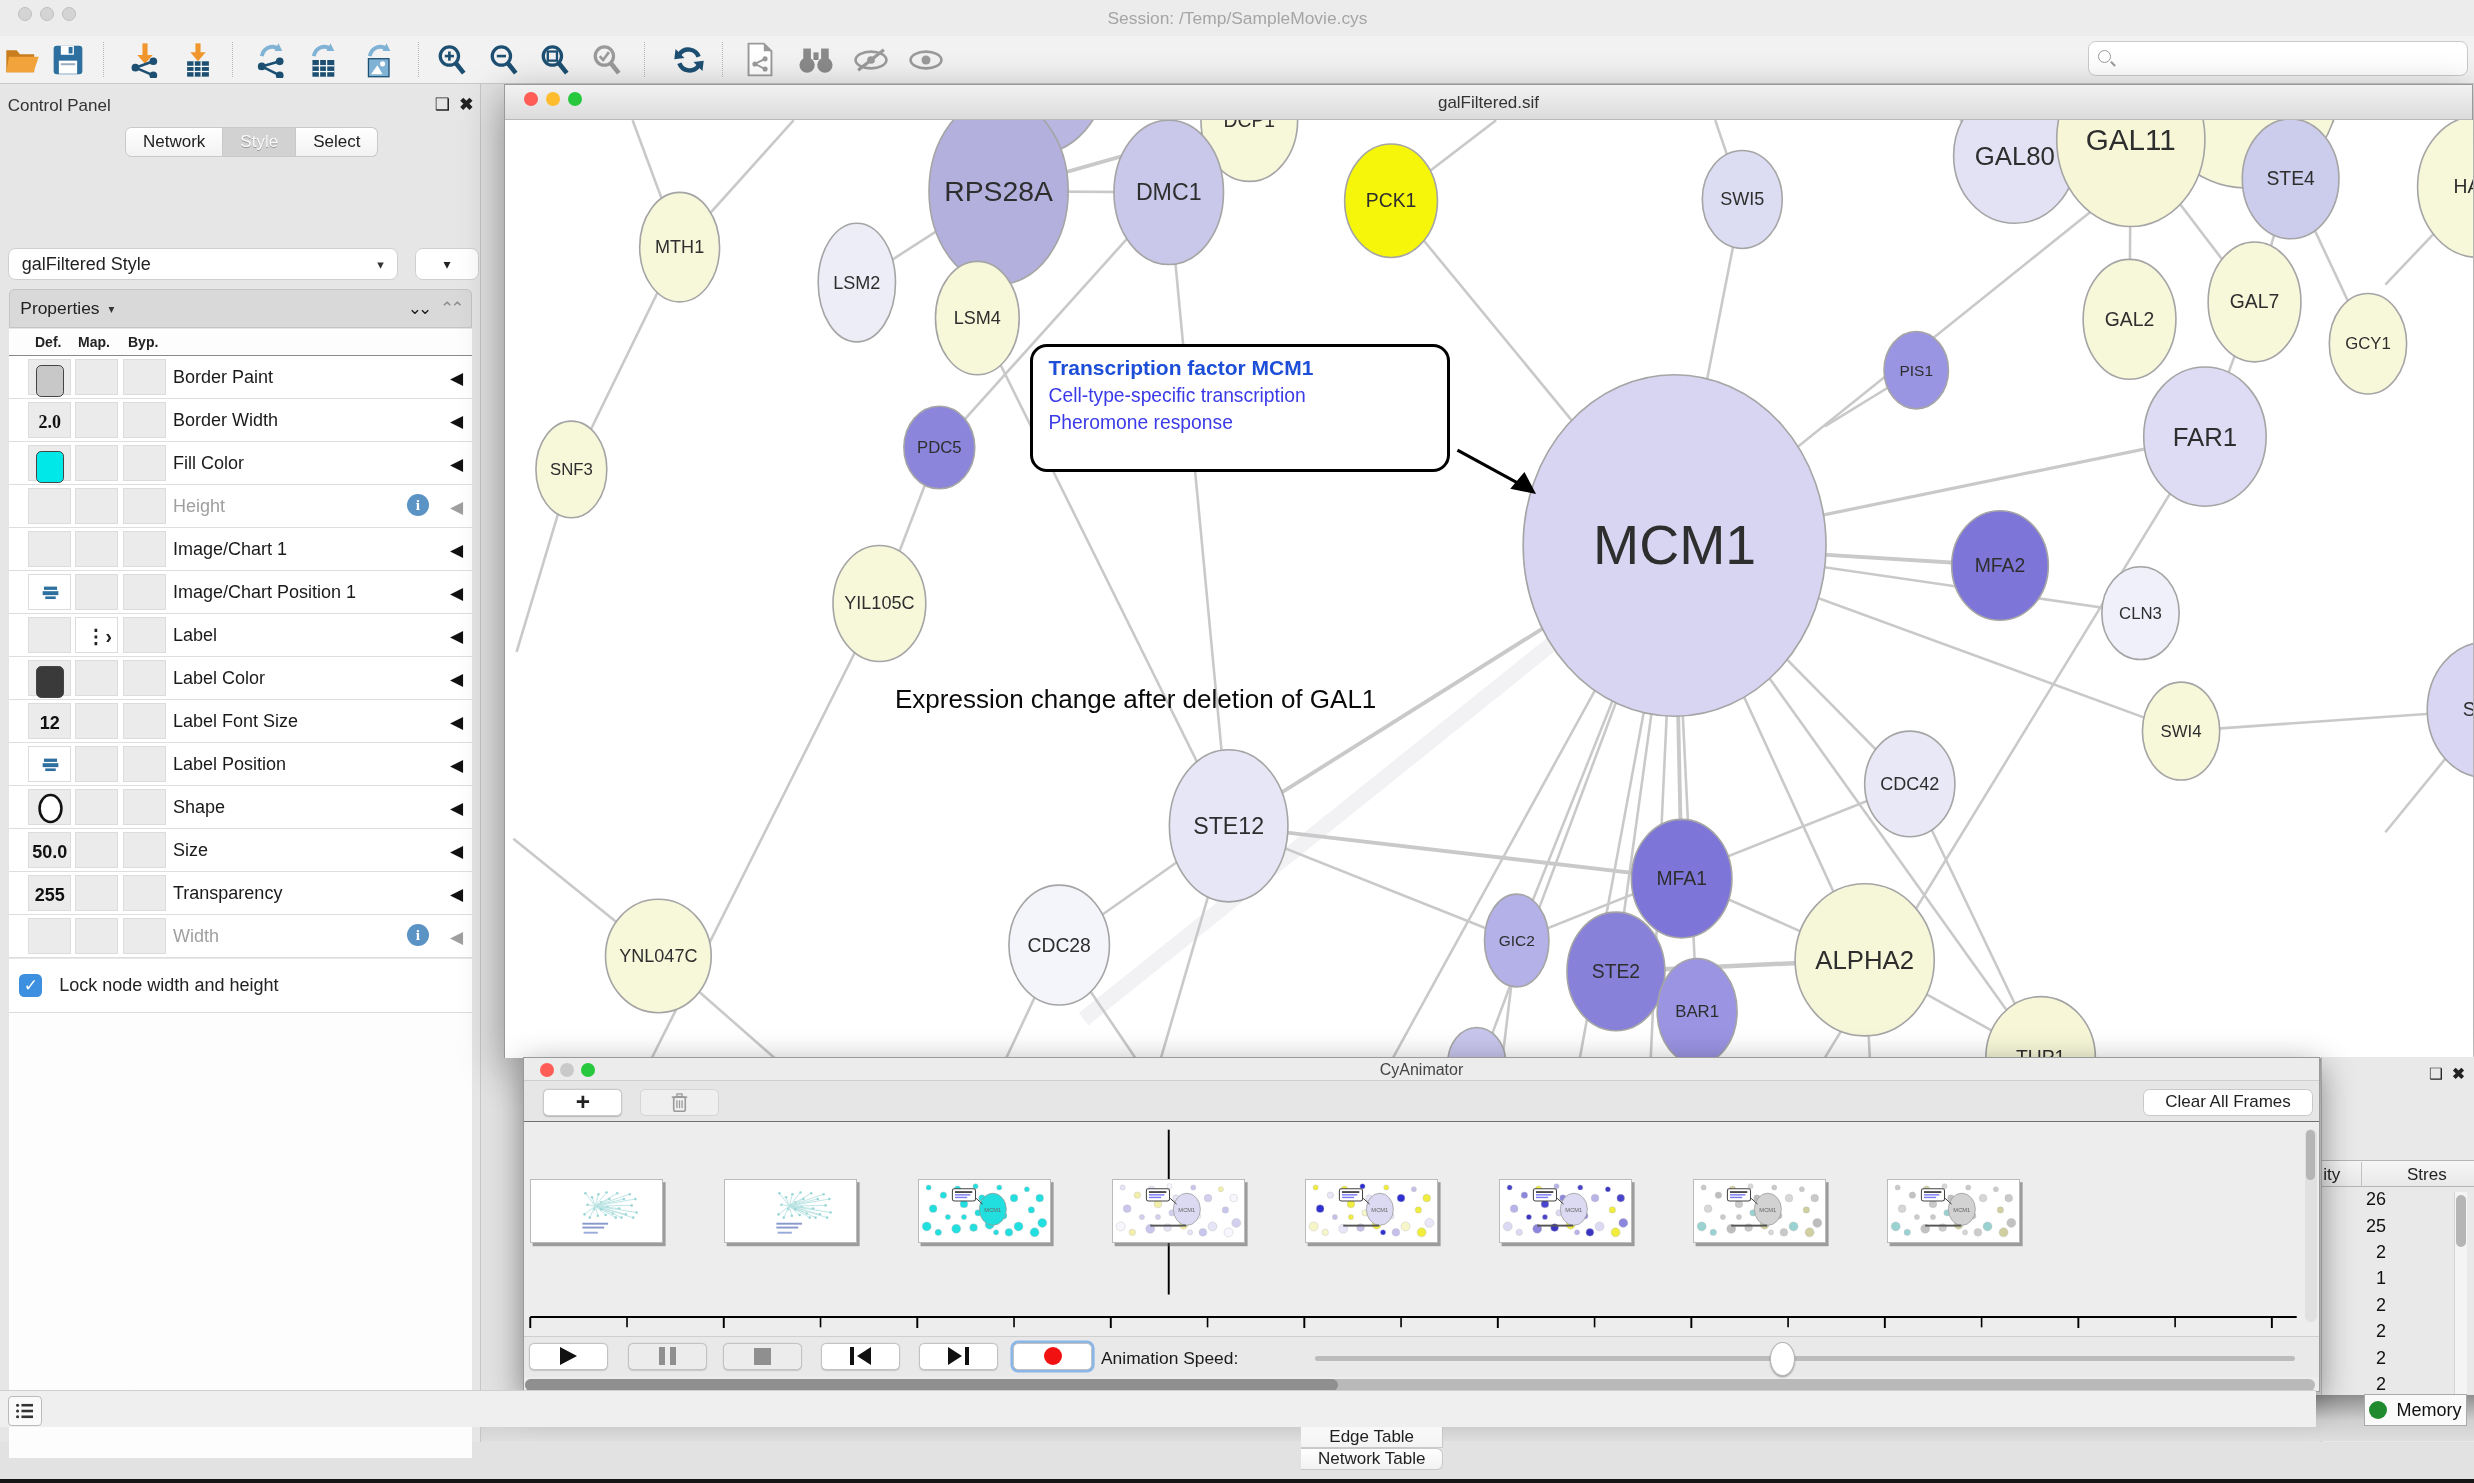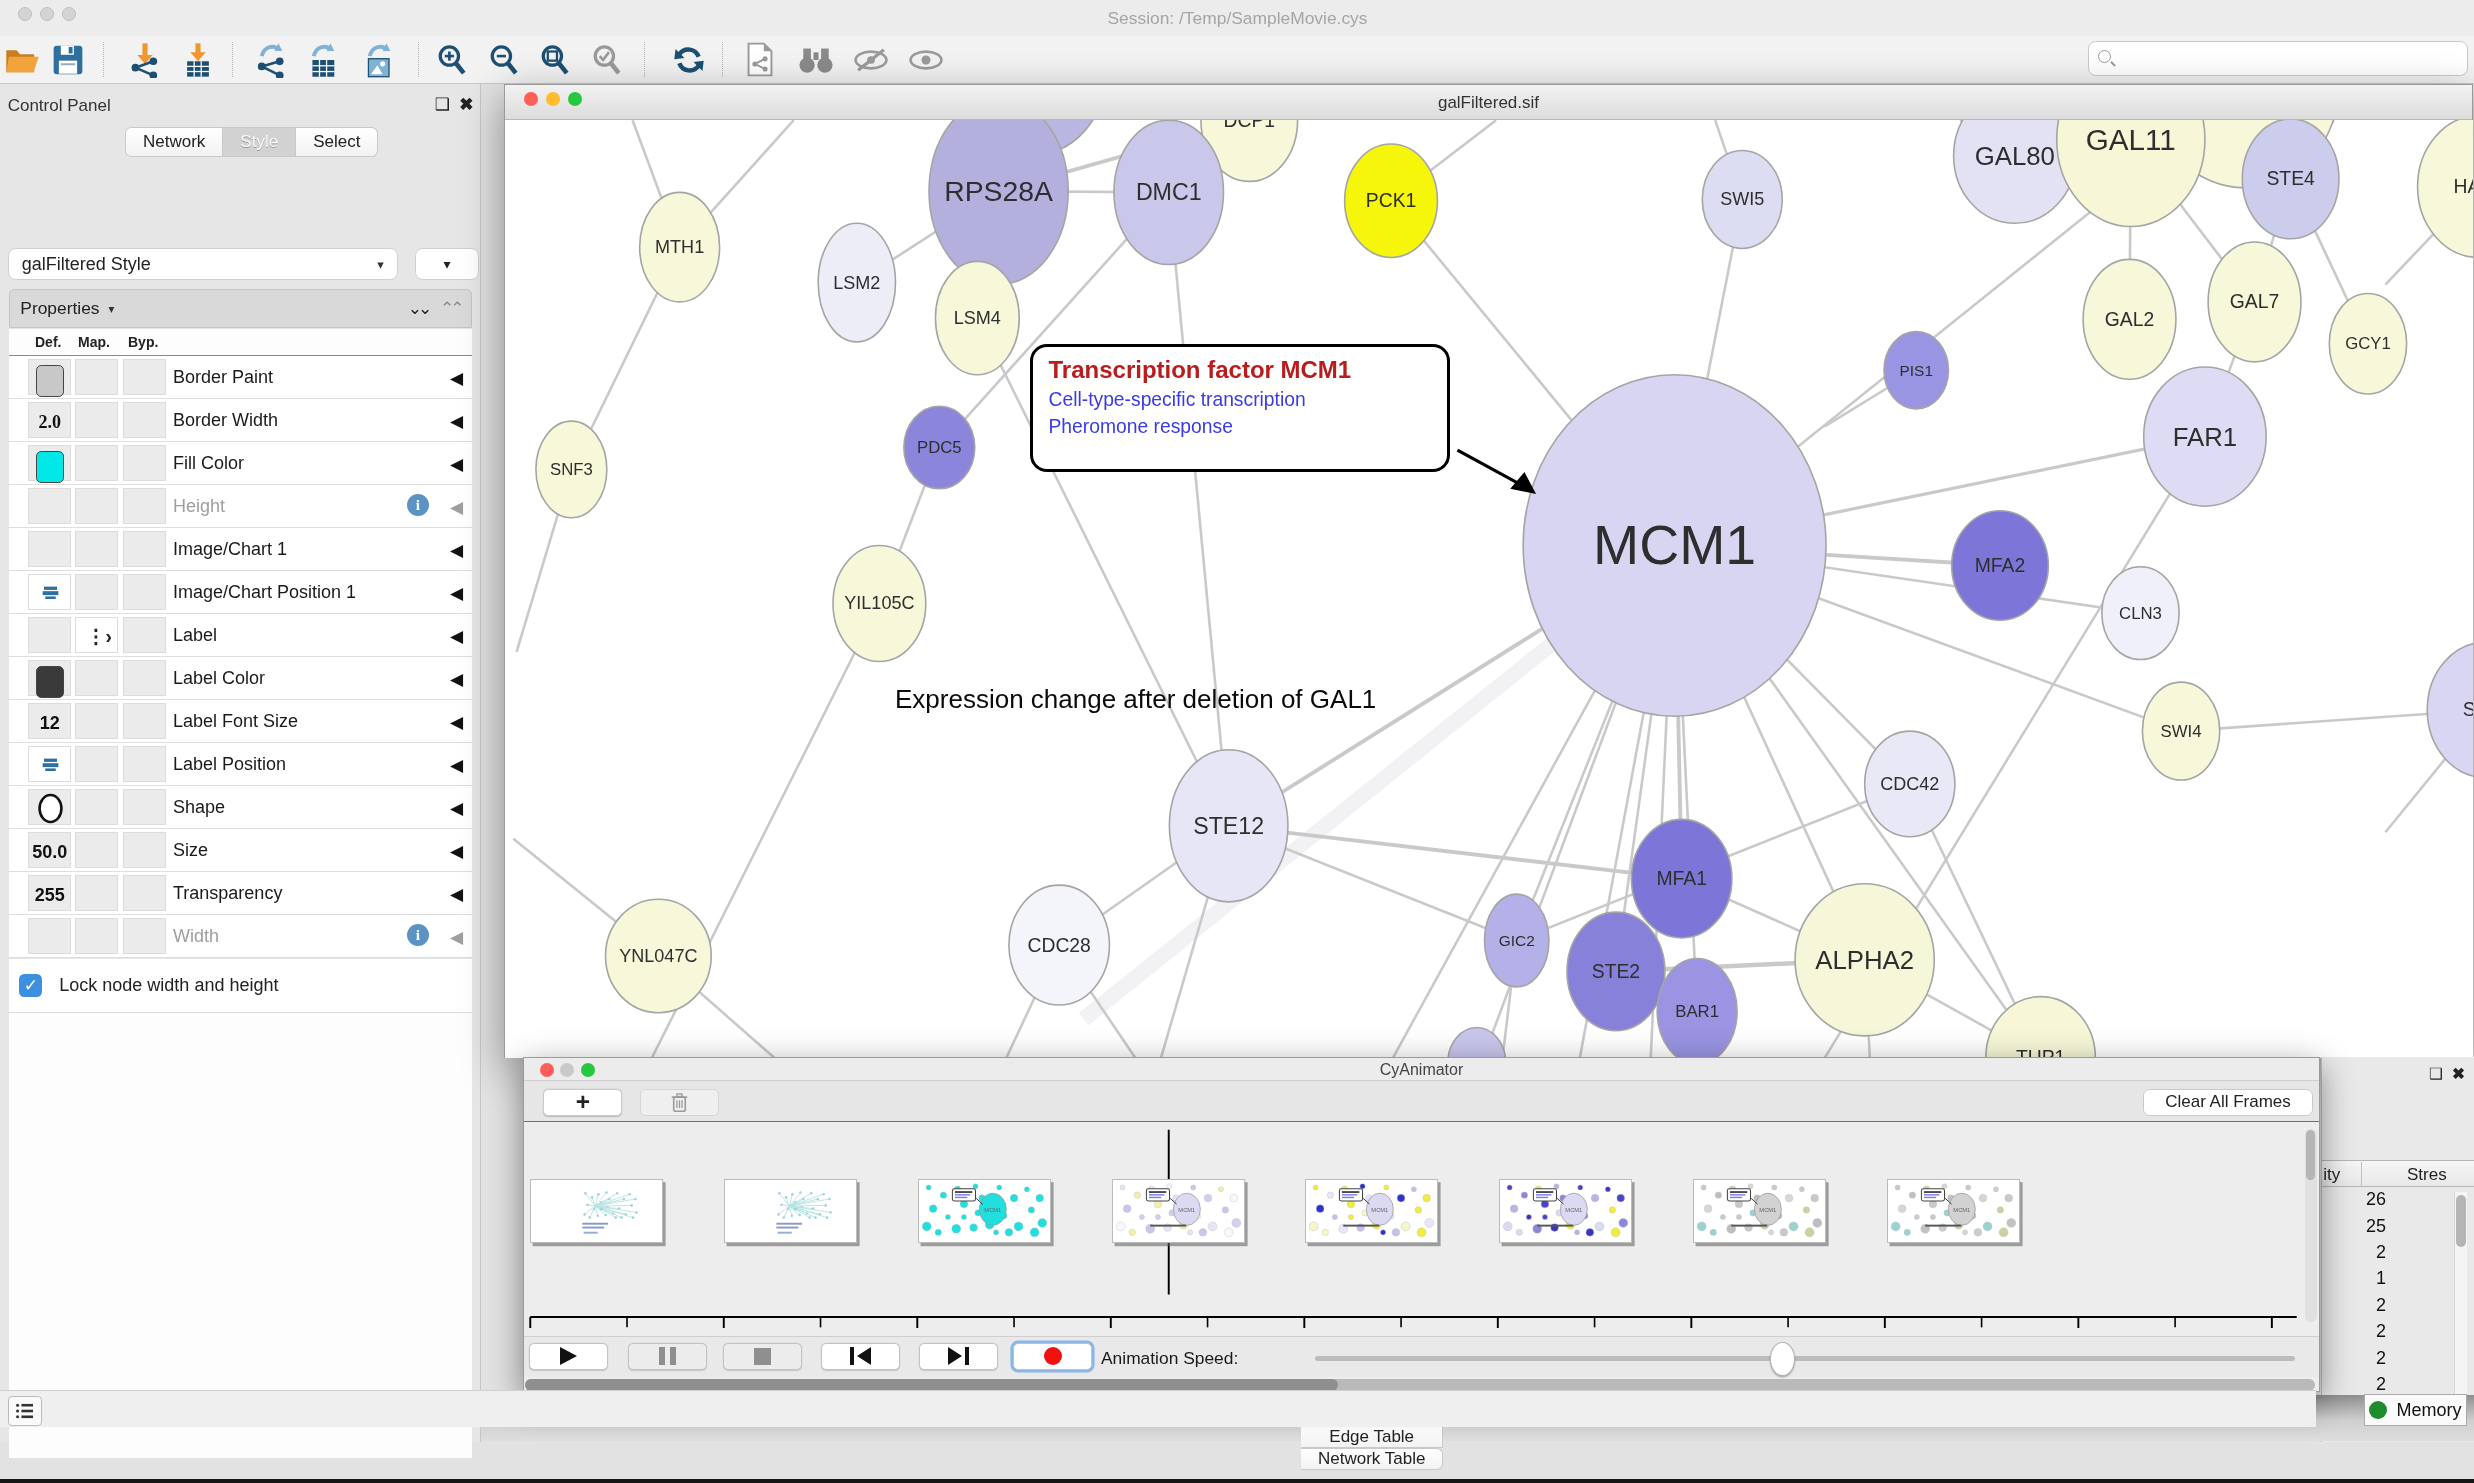--- a/index.html
+++ b/index.html
@@ -51,21 +51,21 @@
   #lock-box{width:23px;height:23px;background:#3d8fe0;border-radius:5.2px;margin:0 17px 0 10.3px;color:#fff;
             text-align:center;line-height:23px;font-size:17px;}
   #cp-empty{left:9px;top:929px;width:463px;height:445px;background:#fdfdfd;}
   
   #netwin{left:504px;top:84px;width:1969px;height:974px;background:#fff;border:0.6px solid #9a9a9a;
           box-shadow:0 11.6px 39px rgba(0,0,0,.4);}
   #net-titlebar{left:0;top:0;width:100%;height:35px;background:linear-gradient(#f2f2f2,#dcdcdc);border-bottom:0.6px solid #b9b9b9;}
   #net-title{width:100%;text-align:center;top:8.4px;font-size:17px;color:#333;}
   #net-canvas{left:0;top:35px;width:1968px;height:938px;background:#fff;overflow:hidden;}
   #annot-box{left:525px;top:224px;width:420px;height:128px;background:#fff;border:3.9px solid #000;border-radius:17px;padding:9px 15.5px;}
-  #annot-title{font-size:24px;font-weight:bold;color:#b91c1c;}
+  #annot-title{font-size:21px;font-weight:bold;color:#1d4ed8;}
   .annot-line{font-size:19.3px;color:#3a3ae8;margin-top:5.2px;}
   #net-caption{left:390px;top:564px;font-size:26px;color:#0a0a0a;}
   
   #cywin{left:523px;top:1057px;width:1797px;height:335px;background:#ededed;border:0.6px solid #9a9a9a;
          box-shadow:0 10.3px 32px rgba(0,0,0,.45);}
   #cy-titlebar{left:0;top:0;width:100%;height:23px;background:#ececec;border-bottom:0.6px solid #cfcfcf;}
   #cy-title{width:100%;text-align:center;top:2.6px;font-size:16px;color:#444;}
   #cy-toolbar{left:0;top:23px;width:100%;height:41px;background:#e6e6e6;border-bottom:1.9px solid #707070;}
   .cybtn{position:absolute;top:7.7px;height:27px;border-radius:5.2px;display:flex;align-items:center;justify-content:center;}
   #frames-layer{left:0;top:64px;width:100%;height:206px;}

